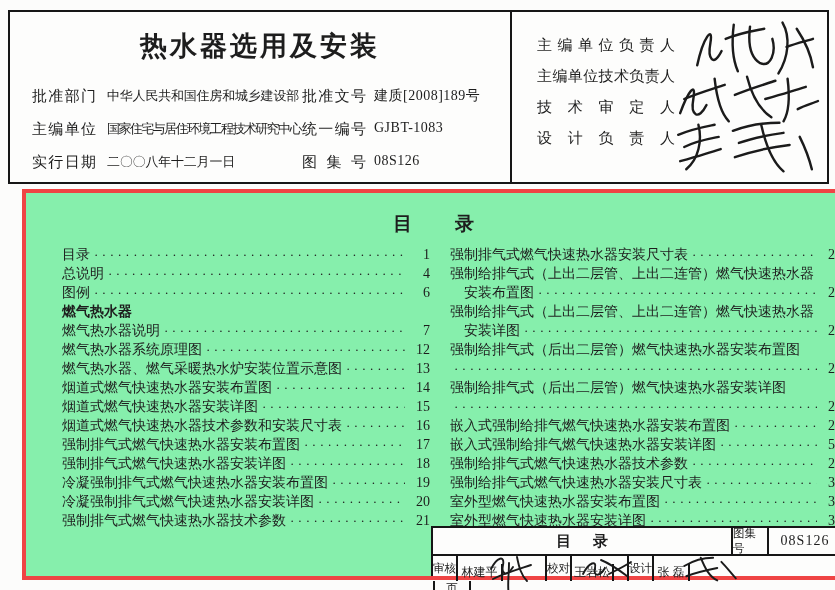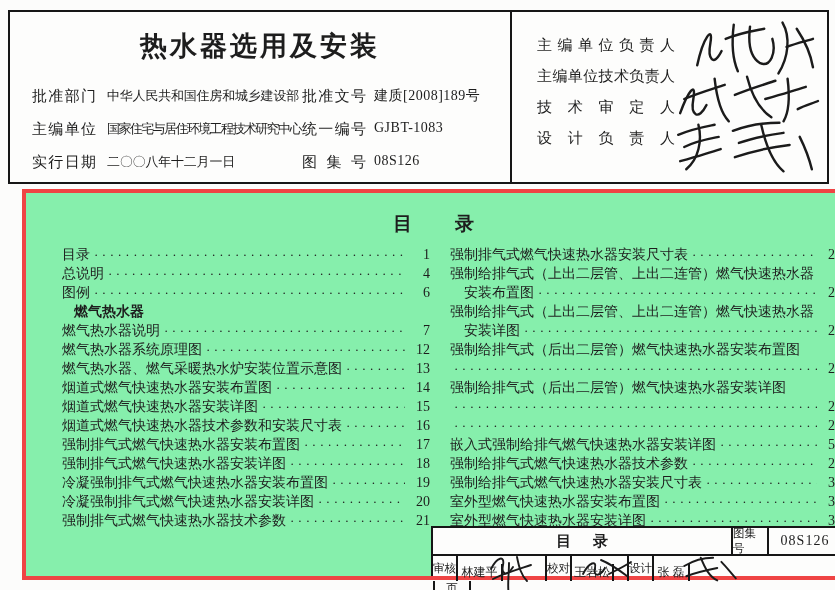--- a/index.html
+++ b/index.html
@@ -46,21 +46,21 @@
   .toc-heading{
     position:absolute;left:0;top:18px;width:100%;text-align:center;
     font-size:19px;font-weight:bold;word-spacing:38px;
   }
   .toc-col{position:absolute;top:52px;font-size:14px;line-height:19px;}
   .toc-col.left{left:36px;width:368px;}
   .toc-col.right{left:424px;width:392px;}
   .toc-line{display:flex;align-items:baseline;}
   .toc-line .toc-text{white-space:nowrap;}
   .toc-line.cont{padding-left:14px;}
-  .toc-entry.bold{font-weight:bold;margin-left:12px;}
+  .toc-entry.bold{font-weight:bold;}
   .leader{
     flex:1 1 auto;overflow:hidden;white-space:nowrap;height:19px;
     margin:0 3px 0 4px;
   }
   .leader::after{
     content:"····································································································";
     letter-spacing:3.5px;font-size:13px;color:#222;
   }
   .toc-page{min-width:22px;text-align:right;white-space:nowrap;}
   
@@ -318,20 +318,21 @@
             <span class="toc-text">强制给排气式（后出二层管）燃气快速热水器安装详图</span>
           </div>
           <div class="toc-line">
             <span class="toc-text"></span>
             <span class="leader"></span>
             <span class="toc-page">26</span>
           </div>
         </div>
         <div class="toc-entry">
           <div class="toc-line">
+            <span class="toc-text">嵌入式强制给排气燃气快速热水器安装布置图</span>
             <span class="leader"></span>
             <span class="toc-page">27</span>
           </div>
         </div>
         <div class="toc-entry">
           <div class="toc-line">
             <span class="toc-text">嵌入式强制给排气燃气快速热水器安装详图</span>
             <span class="leader"></span>
             <span class="toc-page">51</span>
           </div>

